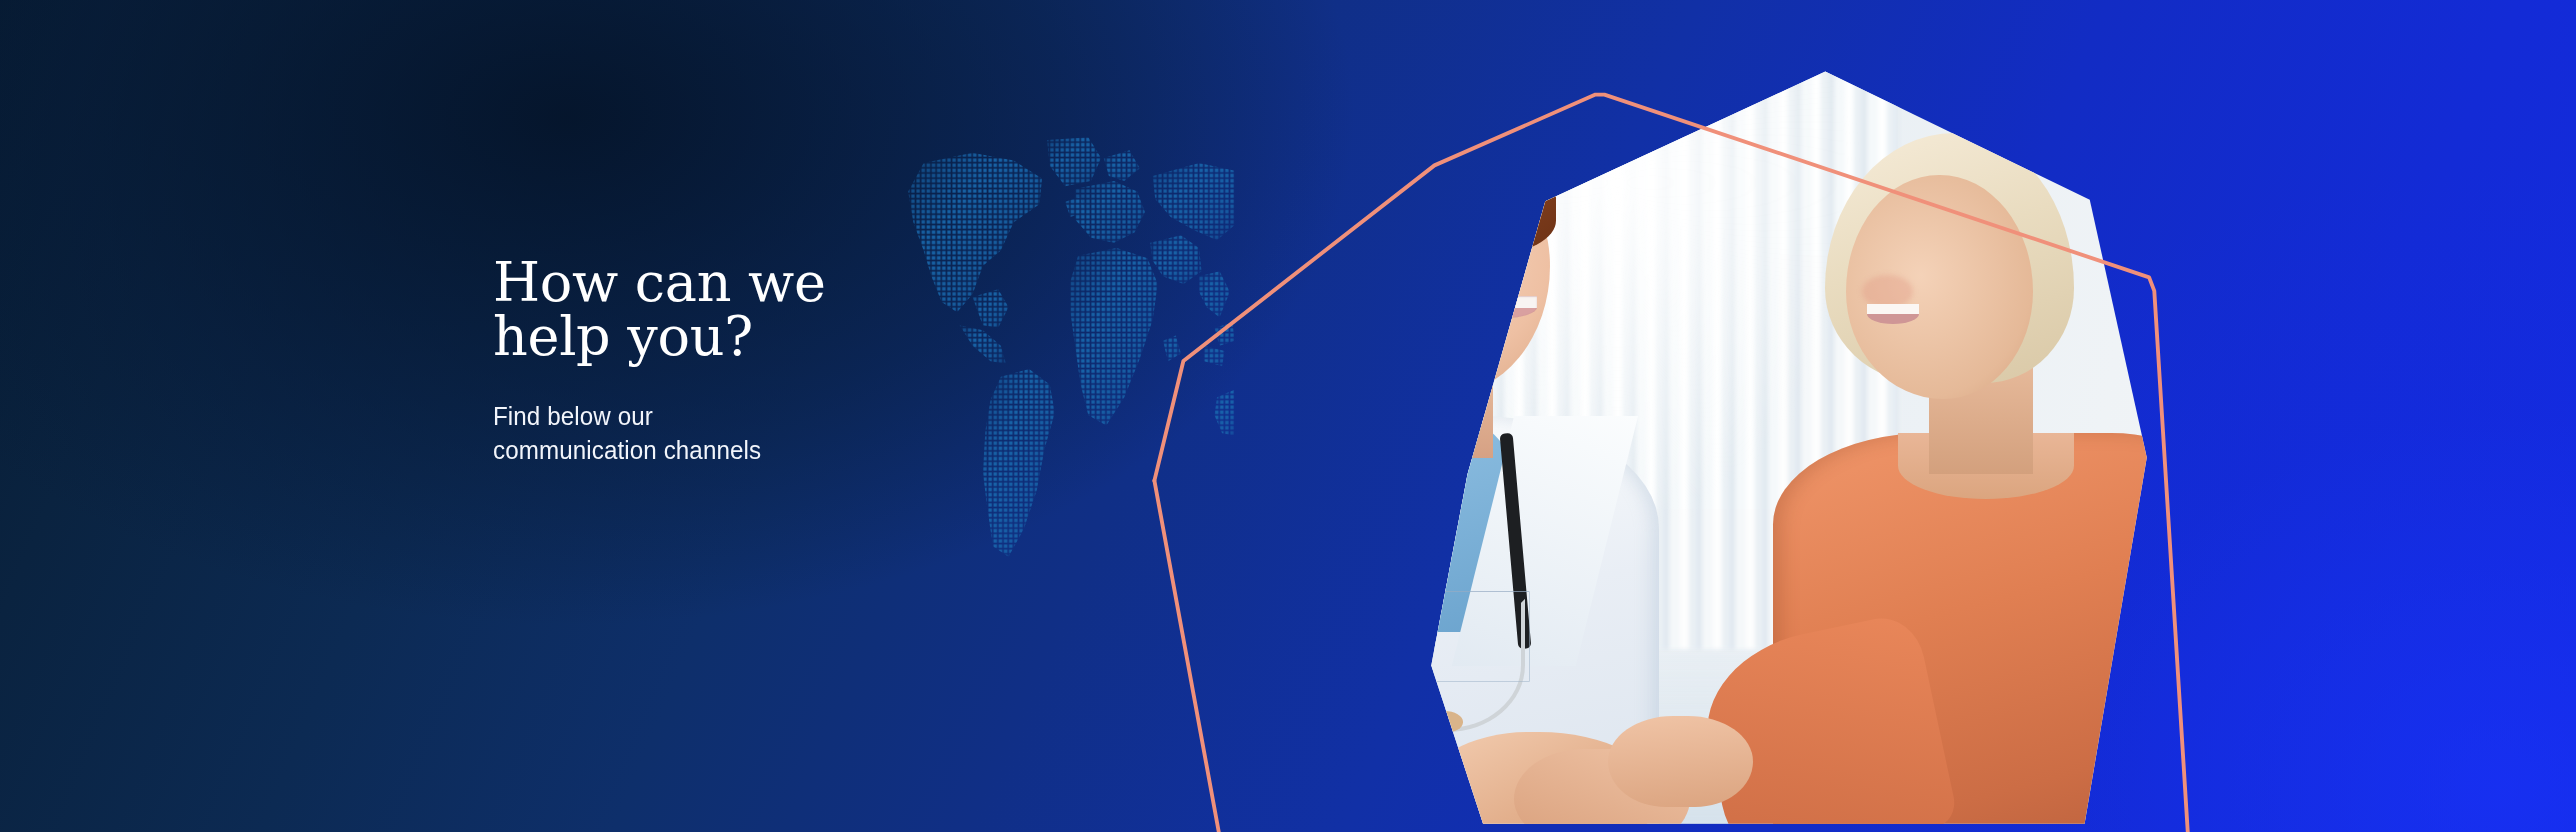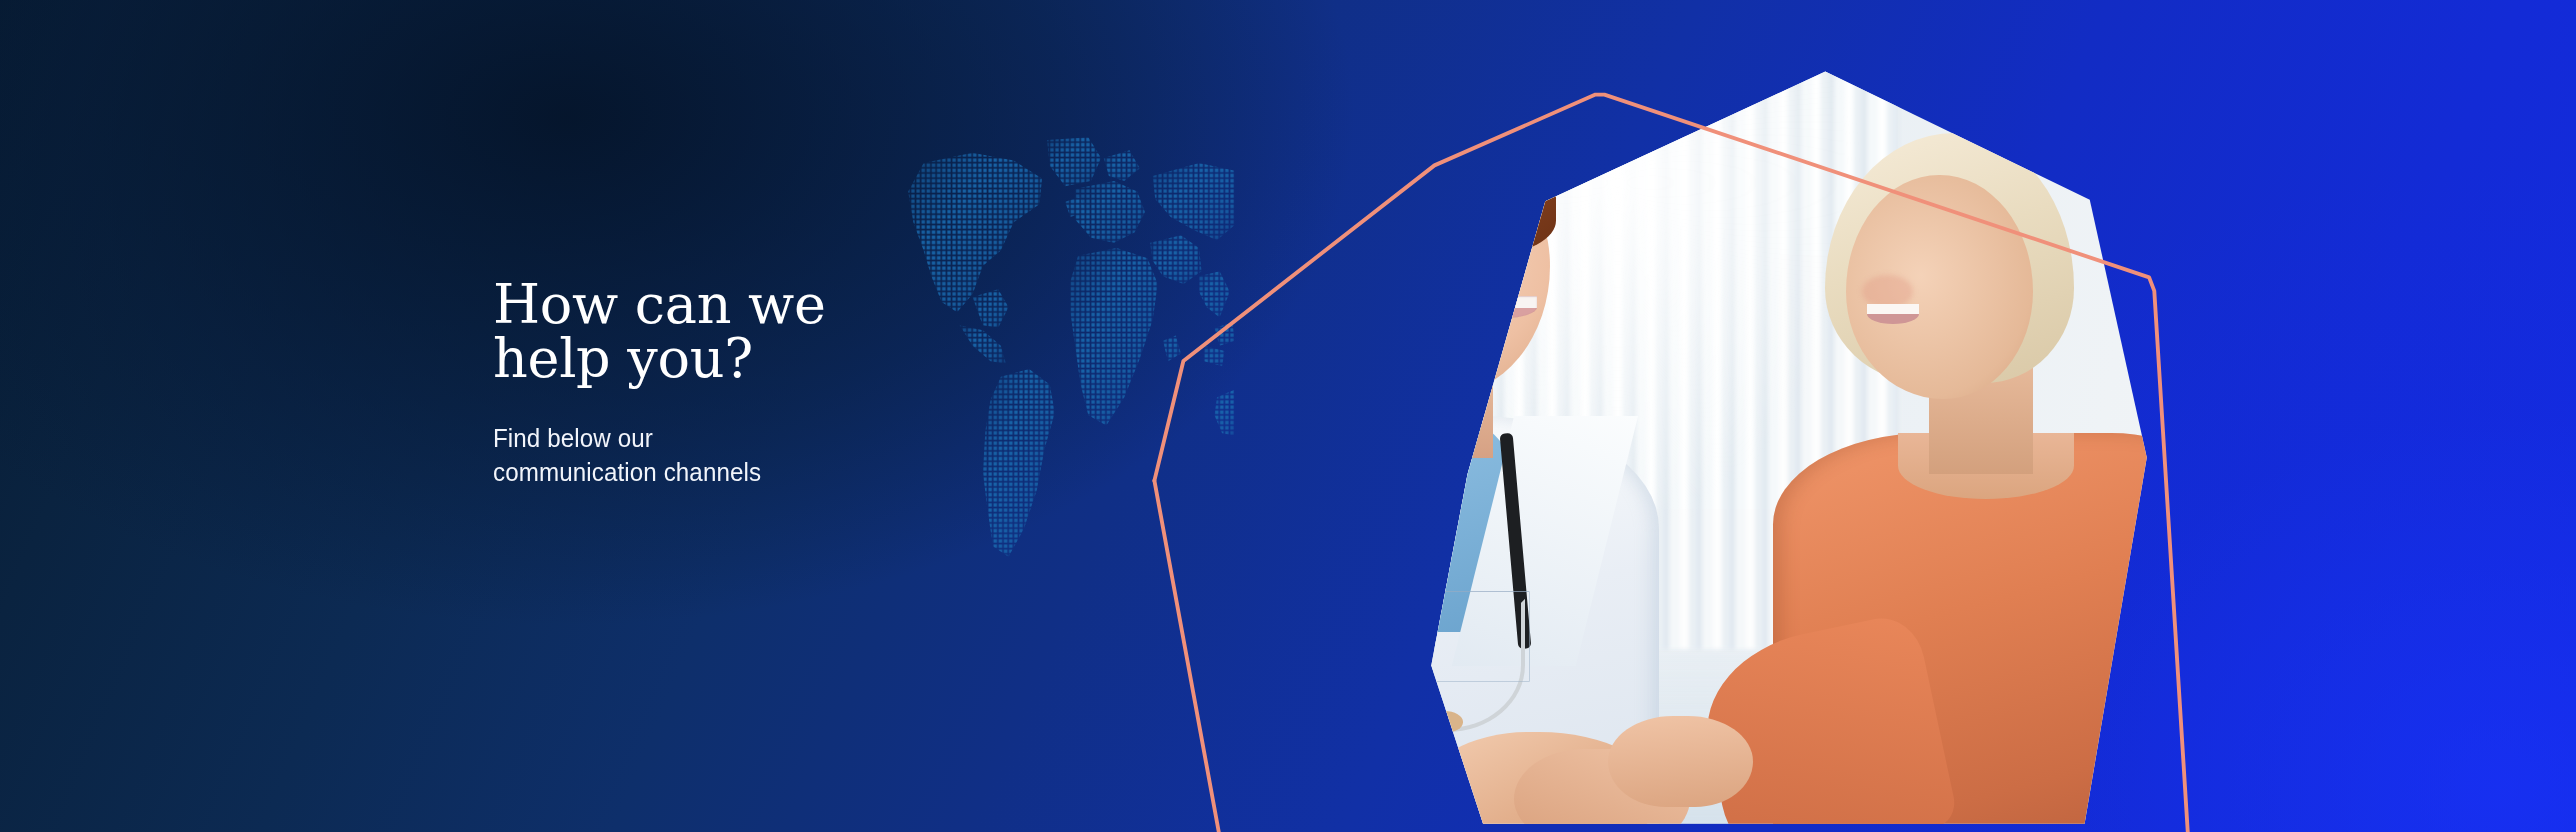--- a/index.html
+++ b/index.html
@@ -58,21 +58,20 @@
     width:528px;
   }
   .headline{
     font-family:"DejaVu Serif", "Liberation Serif", serif;
     font-weight:400;
     font-size:54px;
     line-height:1.0;
     color:#ffffff;
     letter-spacing:-0.3px;
     white-space:pre-line;
-    margin-top:22px;
   }
   .subhead{
     margin-top:35px;
     font-family:"Liberation Sans", sans-serif;
     font-weight:400;
     font-size:26px;
     line-height:1.32;
     color:#f2f5fb;
     letter-spacing:0.1px;
     transform:scaleX(.93);

